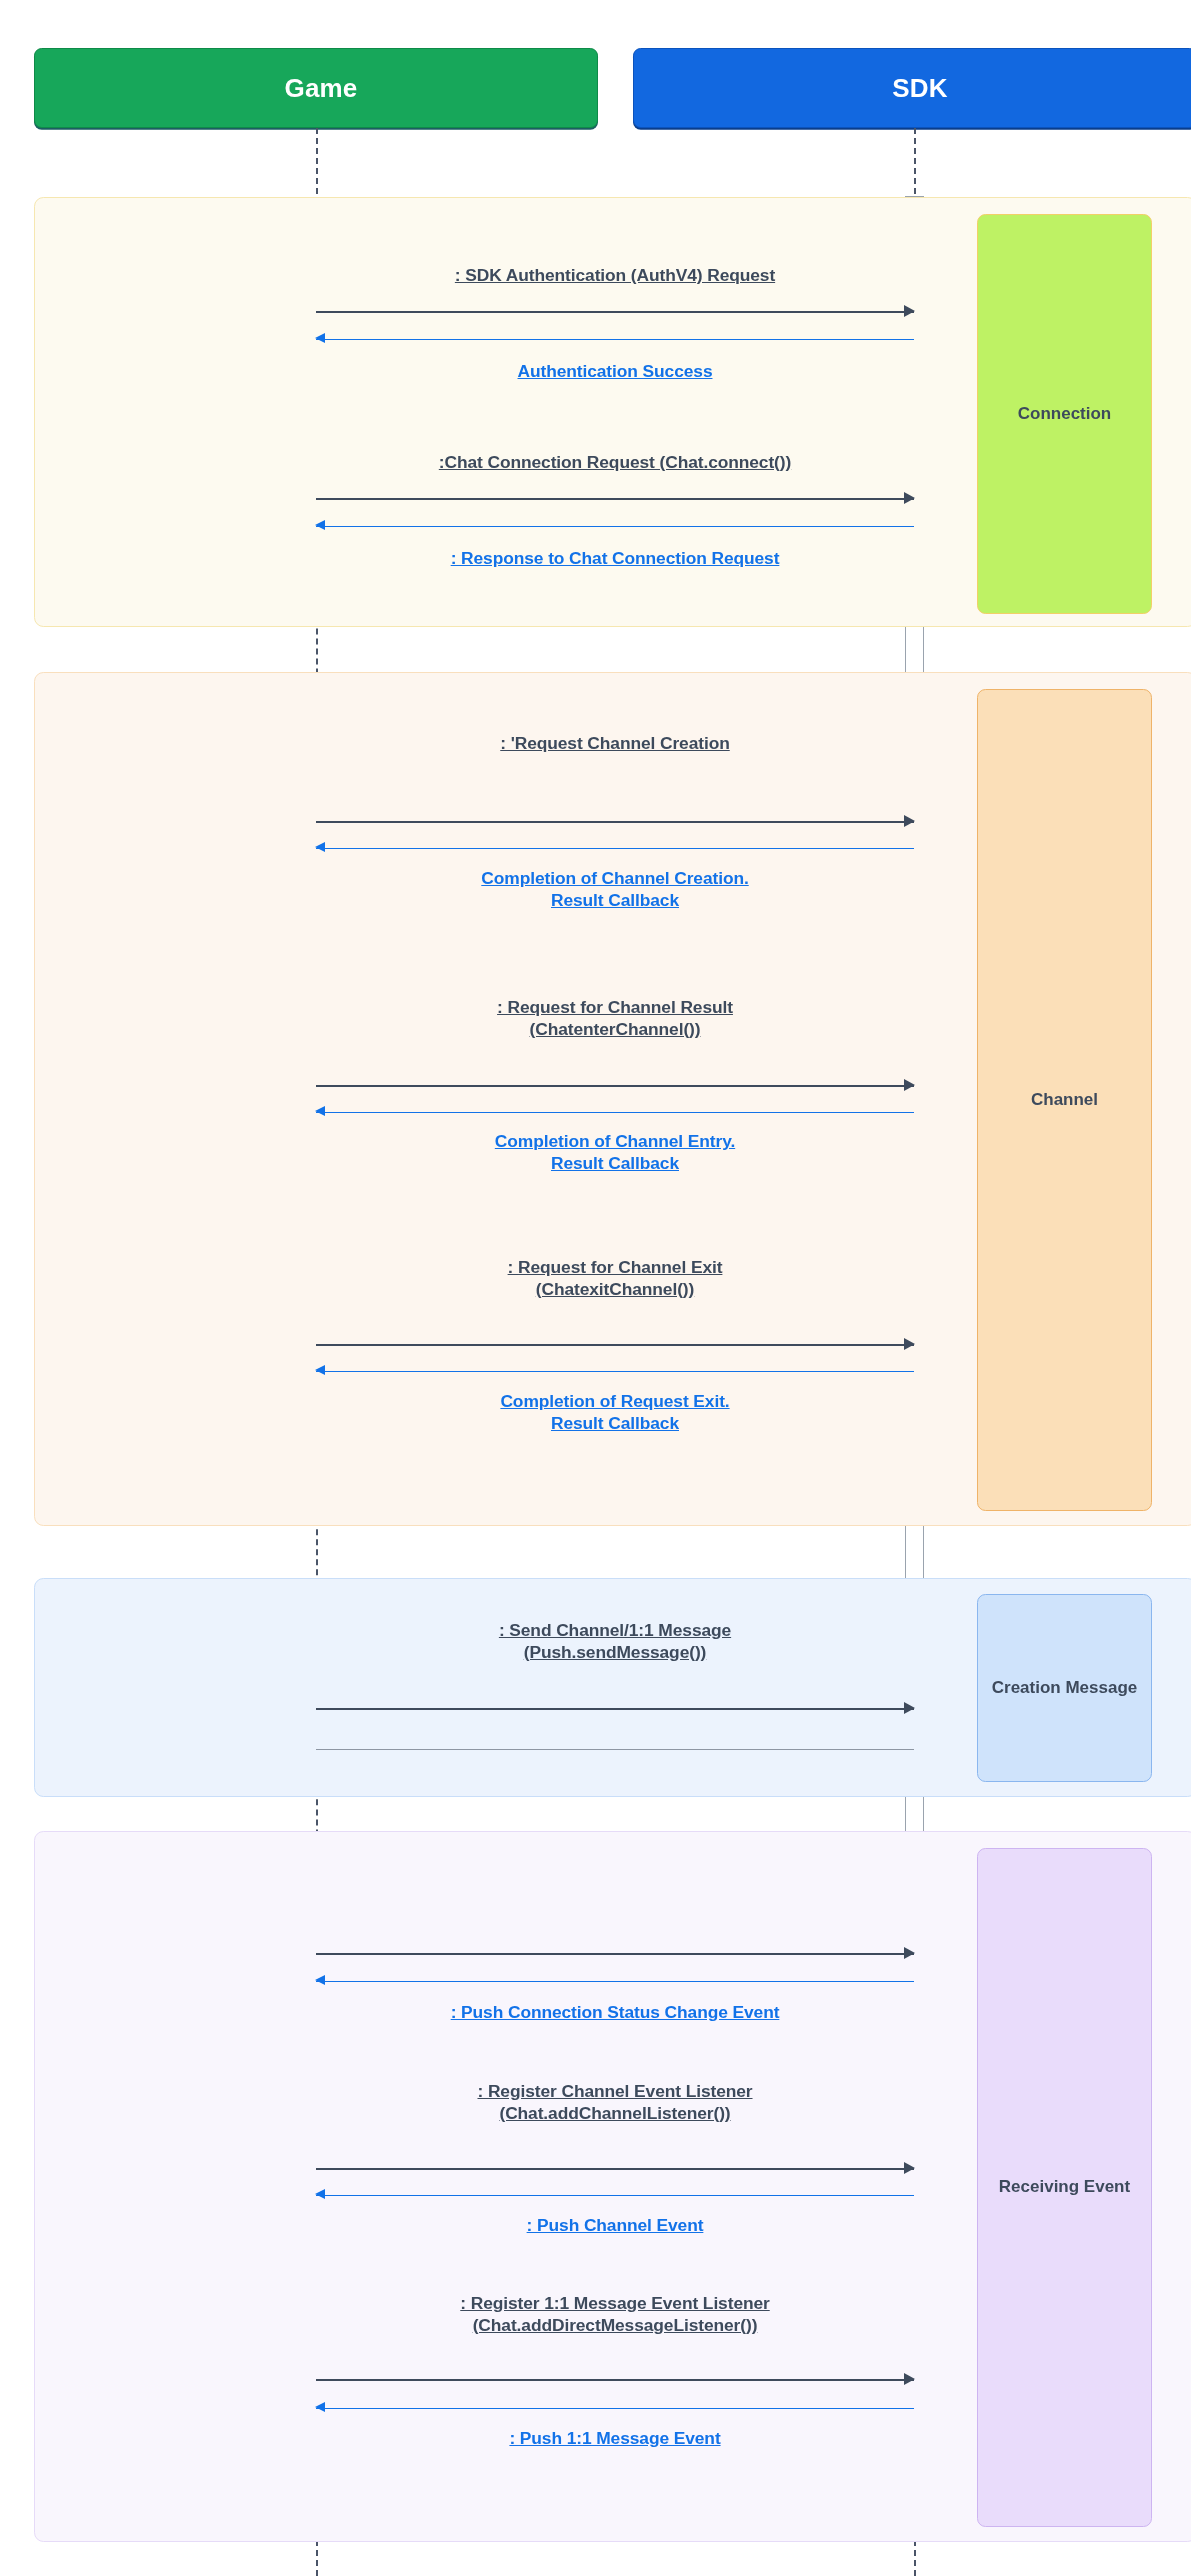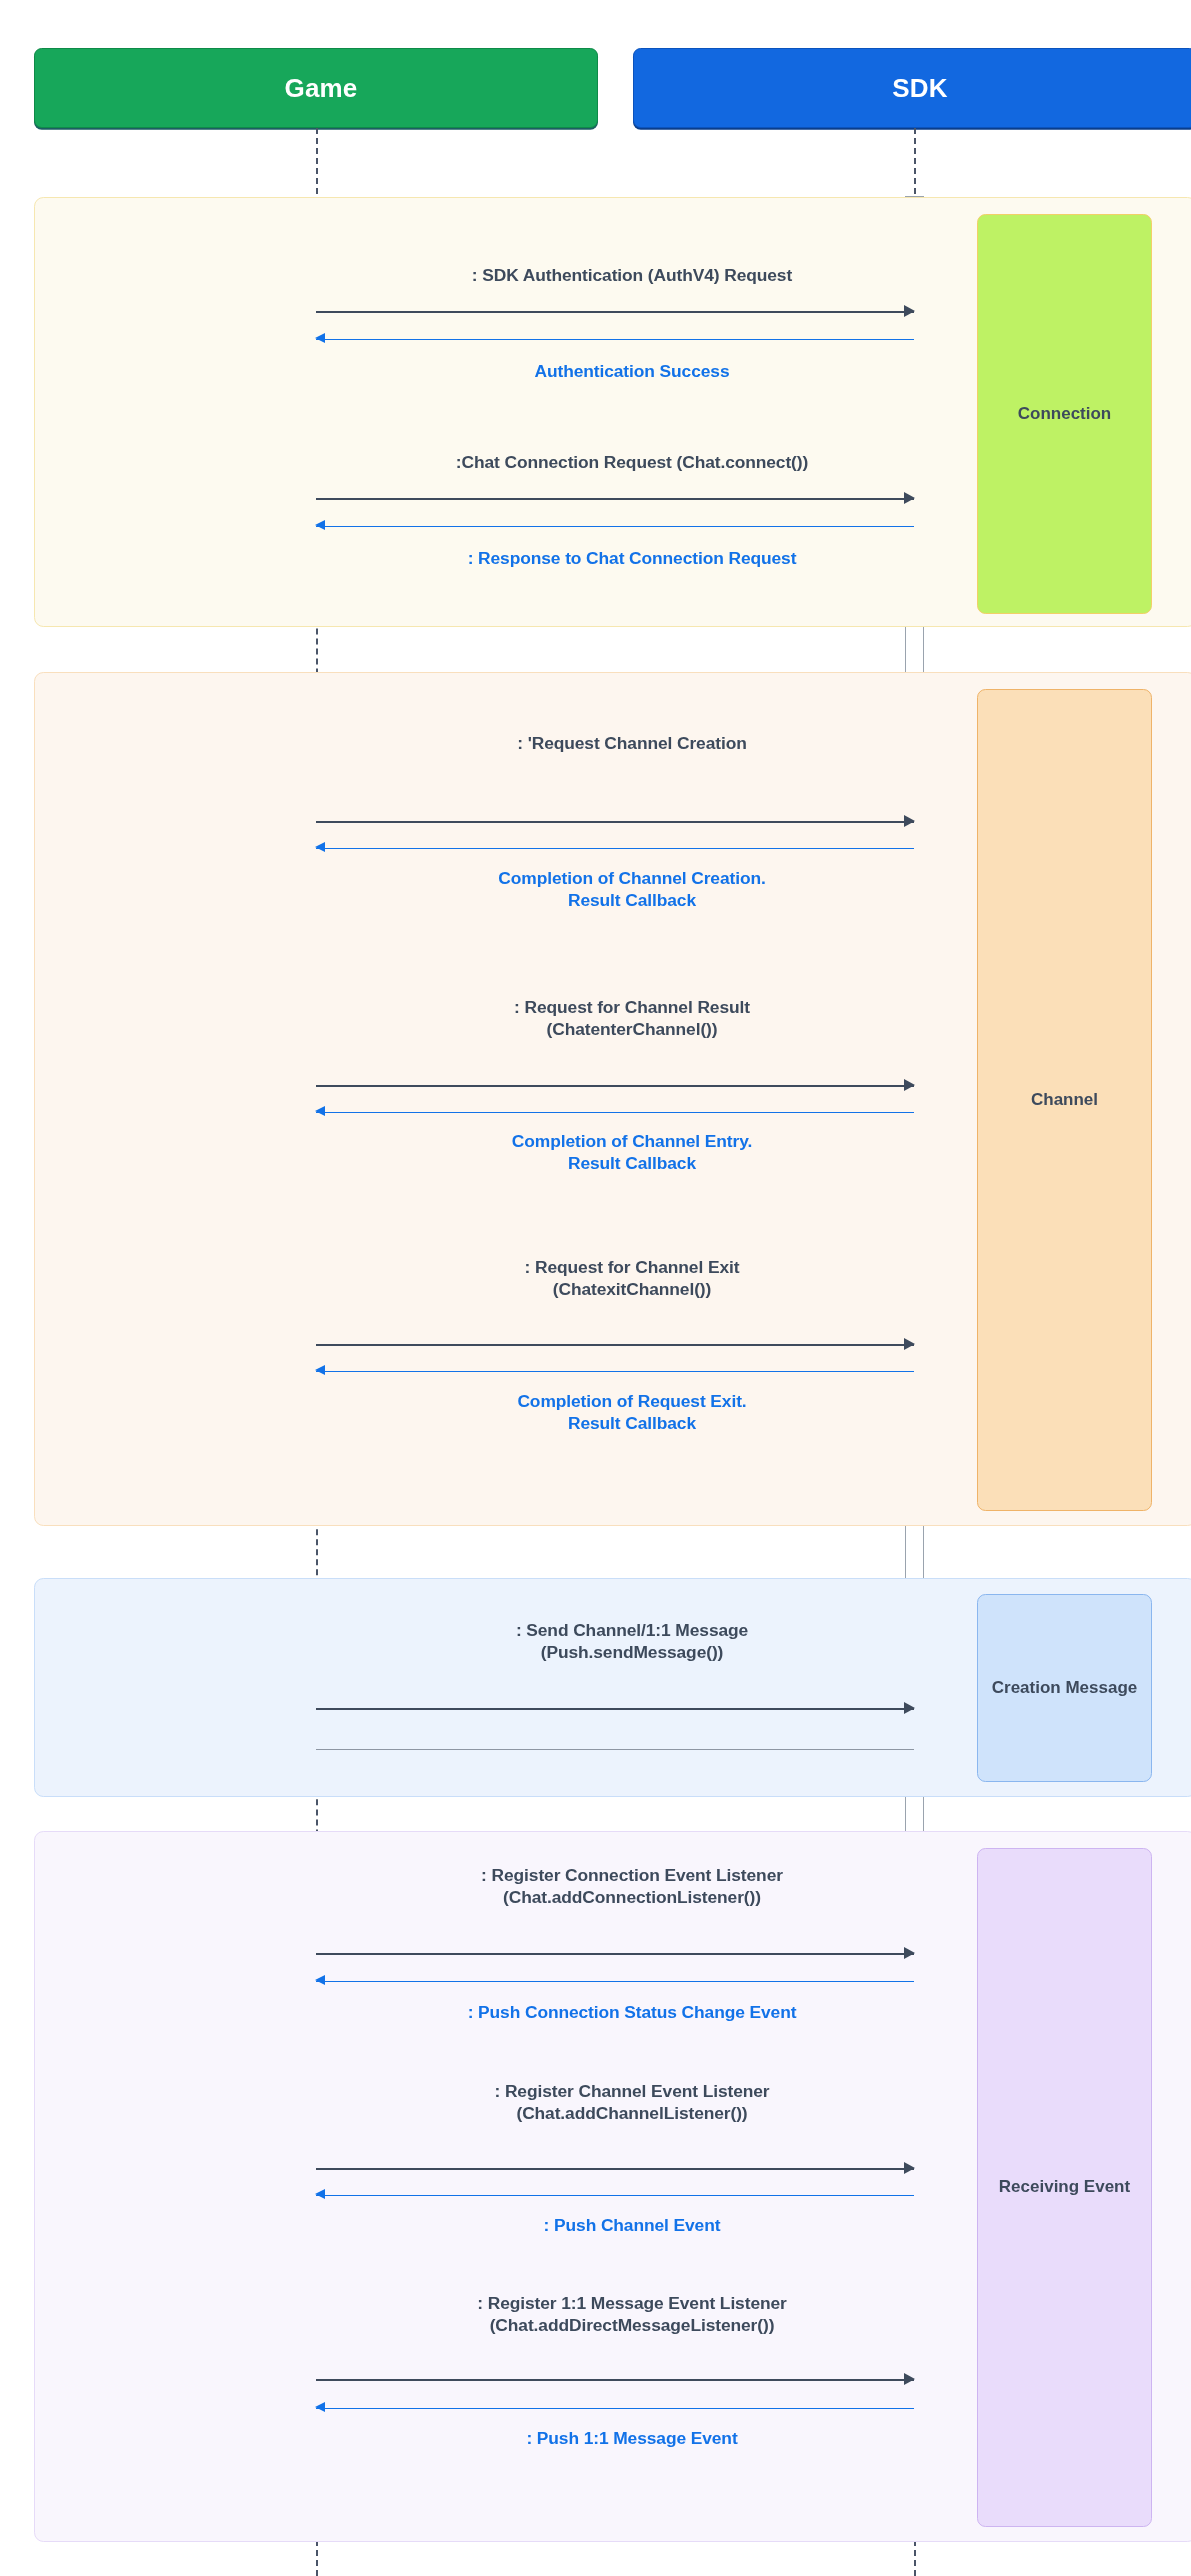--- a/index.html
+++ b/index.html
@@ -72,24 +72,25 @@
   }
   .msg.reply .line{border-top-color:#1272e8;border-top-width:1.9px;}
 
   
   .msg .head{position:absolute;top:-6px;width:0;height:0;}
   .msg.req  .head{right:-0.9px;border-top:6px solid transparent;border-bottom:6px solid transparent;border-left:11px solid #3e4a5c;}
   .msg.reply .head{left:-0.9px;border-top:5.1px solid transparent;border-bottom:5.1px solid transparent;border-right:10.2px solid #1272e8;}
 
   
   .lbl{
-    position:absolute;left:333px;width:598px;
+    position:absolute;left:316px;width:598px;
     text-align:center;box-sizing:border-box;
     font-size:17.4px;font-weight:bold;line-height:1.25;
     letter-spacing:-0.1px;
+    text-decoration:underline;
   }
   .lbl.req  {color:#3d4a5c;}
   .lbl.reply{color:#1272e8;}
   .lbl .l2{display:block;}
 </style>
 </head>
 <body>
 
 <div id="stage">
 
@@ -215,24 +216,20 @@
   </div>
   <div class="msg req" style="top:1749px;">
     <div class="line" style="border-top-width:1.4px;border-top-color:#8d96a3;"></div>
   </div>
 
   <div class="band band-receiving" style="top:1831px;height:711px;"></div>
   <div class="note note-receiving" style="top:1848px;height:679px;">
     <span>Receiving Event</span>
   </div>
 
-  <div class="lbl req" style="top:1865px;">
-    <span>: Register Connection Event Listener</span>
-    <span class="l2">(Chat.addConnectionListener())</span>
-  </div>
   <div class="msg req" style="top:1953px;">
     <div class="line"></div>
     <div class="head"></div>
   </div>
 
   <div class="msg reply" style="top:1981px;">
     <div class="line"></div>
     <div class="head"></div>
   </div>
   <div class="lbl reply" style="top:2002px;">

